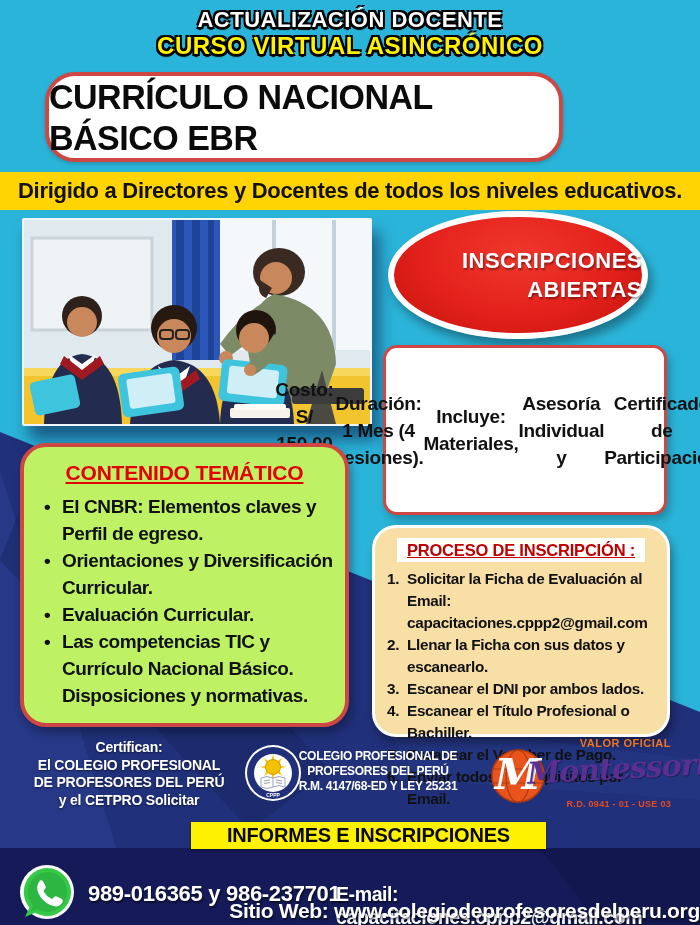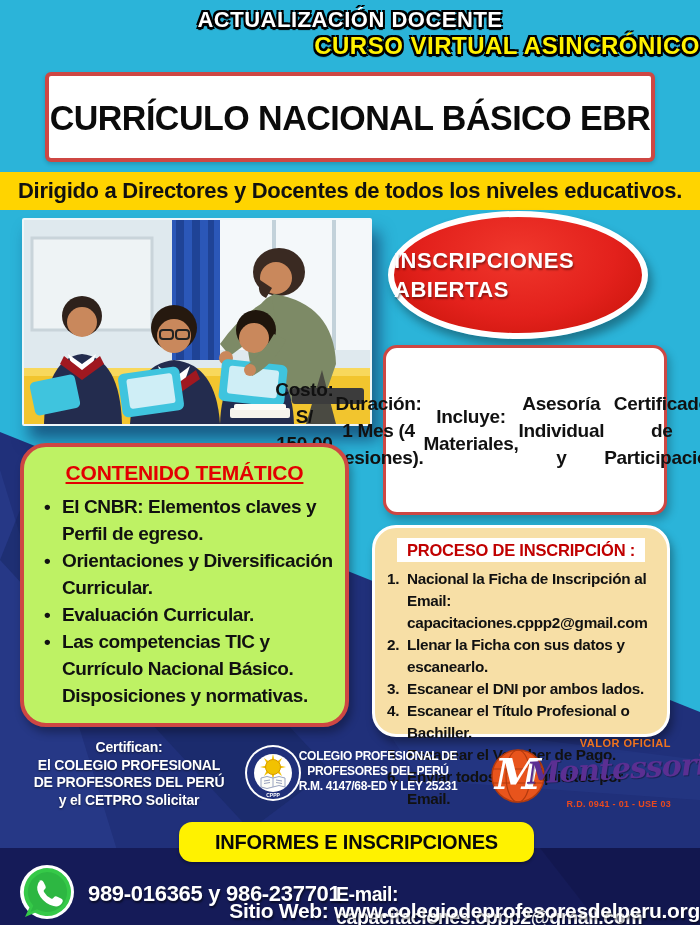--- a/index.html
+++ b/index.html
@@ -8,75 +8,75 @@
     font-family:"Liberation Sans",sans-serif;font-weight:700;
     background:var(--cyan);
   }
   #poster *{box-sizing:border-box;}
   .abs{position:absolute;}
   
   #bg{position:absolute;left:0;top:0;width:700px;height:925px;z-index:0;}
   
   .hdr1{left:0;top:7px;width:700px;text-align:center;font-size:22px;letter-spacing:.5px;
     color:#fff;text-shadow:-2px -2px 0 #000,2px -2px 0 #000,-2px 2px 0 #000,2px 2px 0 #000,0 3px 1px #000;}
-  .hdr2{left:0;top:32px;width:700px;text-align:right;font-size:24px;letter-spacing:.5px;
+  .hdr2{left:0;top:32px;width:700px;text-align:center;font-size:24px;letter-spacing:.5px;
     color:var(--bright_yellow);text-shadow:-2px -2px 0 #000,2px -2px 0 #000,-2px 2px 0 #000,2px 2px 0 #000,0 3px 1px #000;}
-  .title-box{left:45px;top:72px;width:610px;height:90px;background:#fff;
-    border:4px solid var(--border_red);border-radius:6px;display:flex;align-items:center;justify-content:center;
+  .title-box{left:45px;top:72px;width:518px;height:90px;background:#fff;
+    border:4px solid var(--border_red);border-radius:30px;display:flex;align-items:center;justify-content:center;
     box-shadow:0 2px 4px rgba(0,0,0,.18);}
   .title-box span{font-size:34px;color:#0b0b0b;letter-spacing:-.5px;transform:scaleY(1.05);}
   .audience{left:0;top:172px;width:700px;height:38px;background:var(--yellow);
     display:flex;align-items:center;justify-content:center;font-size:22px;color:#111;letter-spacing:-.3px;}
   
   .photo{left:22px;top:218px;width:350px;height:208px;border:2px solid #eef6f9;border-radius:2px;
     box-shadow:7px 14px 16px rgba(10,22,70,.55);overflow:hidden;background:#dfe9ee;}
   
   .ellipse{left:388px;top:211px;width:260px;height:128px;border-radius:50%;
     background:radial-gradient(ellipse at 50% 32%, #f0372c 0%, var(--red) 55%, #c41208 100%);
     border:6px solid #fff;box-shadow:4px 7px 10px rgba(0,0,0,.35);
-    display:flex;flex-direction:column;align-items:flex-start;justify-content:center;}
+    display:flex;flex-direction:column;align-items:flex-end;justify-content:center;}
   .ellipse div{color:#fff;font-size:22px;line-height:29px;letter-spacing:.5px;text-shadow:1px 2px 2px rgba(0,0,0,.4);}
   
   .pricing{left:383px;top:345px;width:284px;height:170px;background:#fff;border:3px solid var(--border_red);
     border-radius:14px;display:flex;flex-direction:row;align-items:center;justify-content:center;
     box-shadow:3px 5px 8px rgba(0,0,0,.25);}
   .pricing div{font-size:19px;line-height:27px;color:#111;letter-spacing:-.3px;text-align:center;}
   
   .content-box{left:20px;top:443px;width:329px;height:284px;background:#bef264;border:4px solid var(--border_red);
     border-radius:26px;padding:12px 12px 0 12px;box-shadow:3px 6px 9px rgba(0,0,0,.3);}
   .content-title{text-align:center;font-size:21px;color:var(--title_red);text-decoration:underline;
     letter-spacing:-.2px;margin:2px 0 8px 0;}
   .content-box ul{margin:0;padding:0 0 0 8px;list-style:none;}
   .content-box li{font-size:19px;line-height:27px;color:#111;letter-spacing:-.4px;
     padding-left:18px;position:relative;}
   .content-box li::before{content:"•";position:absolute;left:0;top:0;}
   
   .process-box{left:372px;top:525px;width:298px;height:212px;background:var(--cream);
     border:3px solid #fff;border-radius:24px;padding:10px 10px 0 10px;box-shadow:3px 6px 9px rgba(0,0,0,.35);}
   .process-title-wrap{text-align:center;margin-bottom:6px;}
   .process-title{display:inline-block;background:#fff;color:#c00000;font-size:16.5px;
-    padding:3px 10px 2px 10px;letter-spacing:-.2px;}
+    padding:3px 10px 2px 10px;text-decoration:underline;letter-spacing:-.2px;}
   .process-box ol{margin:0;padding:0;list-style:none;counter-reset:step;}
   .process-box li{font-size:15.3px;line-height:22px;color:#111;letter-spacing:-.3px;
     counter-increment:step;padding-left:22px;position:relative;}
   .process-box li::before{content:counter(step) ".";position:absolute;left:2px;top:0;}
   
   .certifiers{left:8px;top:739px;width:242px;text-align:center;color:#fff;}
   .certifiers div{font-size:14px;line-height:17.5px;letter-spacing:-.2px;text-shadow:0 1px 2px rgba(0,0,0,.5);}
   .college-text{left:292px;top:749px;width:172px;text-align:center;color:#fff;}
   .college-text div{font-size:12px;line-height:15px;letter-spacing:-.3px;}
   .seal{left:244px;top:744px;width:58px;height:58px;}
   .montessori{left:487px;top:737px;width:190px;height:82px;}
   .mont-valor{position:absolute;right:6px;top:0;font-size:11px;color:var(--orange);letter-spacing:.5px;}
   .mont-rd{position:absolute;right:6px;top:62px;font-size:9px;color:#e8491e;letter-spacing:.3px;}
   .mont-name{position:absolute;left:40px;top:14px;font-family:"DejaVu Serif",serif;font-style:italic;
     font-size:30px;color:var(--purple);letter-spacing:-1px;transform:rotate(-3deg);text-shadow:1px 1px 0 rgba(0,0,0,.3);}
-  .informes{left:179px;top:822px;width:355px;height:40px;background:var(--bright_yellow);
+  .informes{left:191px;top:822px;width:355px;height:27px;background:var(--bright_yellow);
     display:flex;align-items:center;justify-content:center;font-size:20px;color:#090909;letter-spacing:-.2px;
-    box-shadow:0 2px 3px rgba(0,0,0,.3);border-radius:13px;}
+    box-shadow:0 2px 3px rgba(0,0,0,.3);}
   .whatsapp{left:18px;top:864px;width:58px;height:58px;}
   .phones{left:88px;top:881px;font-size:22px;color:#fff;letter-spacing:-.3px;text-shadow:1px 2px 2px rgba(0,0,0,.55);}
   .email{left:336px;top:883px;font-size:19.5px;color:#fff;letter-spacing:-.4px;text-shadow:1px 2px 2px rgba(0,0,0,.55);}
   .website{left:0;top:899px;width:700px;text-align:right;font-size:21px;color:#fff;letter-spacing:-.3px;
     text-shadow:1px 2px 2px rgba(0,0,0,.55);}
   .z{z-index:1;}
 </style>
 </head>
 <body>
 
@@ -180,21 +180,21 @@
       <li>Evaluación Curricular.</li>
       <li>Las competencias TIC y Currículo Nacional Básico. Disposiciones y normativas.</li>
     </ul>
   </div>
 
   <div class="abs z process-box">
     <div class="process-title-wrap">
       <span class="process-title">PROCESO DE INSCRIPCIÓN :</span>
     </div>
     <ol>
-      <li>Nacional la Ficha de Inscripción al Email: capacitaciones.cppp2@gmail.com</li>
+      <li>Solicitar la Ficha de Evaluación al Email: capacitaciones.cppp2@gmail.com</li>
       <li>Llenar la Ficha con sus datos y escanearlo.</li>
       <li>Escanear el DNI por ambos lados.</li>
       <li>Escanear el Título Profesional o Bachiller.</li>
       <li>Escanear el Voucher de Pago.</li>
       <li>Enviar todos los requisitos por  Email.</li>
     </ol>
   </div>
 
   <div class="abs z certifiers">
     <div>Certifican:</div>

